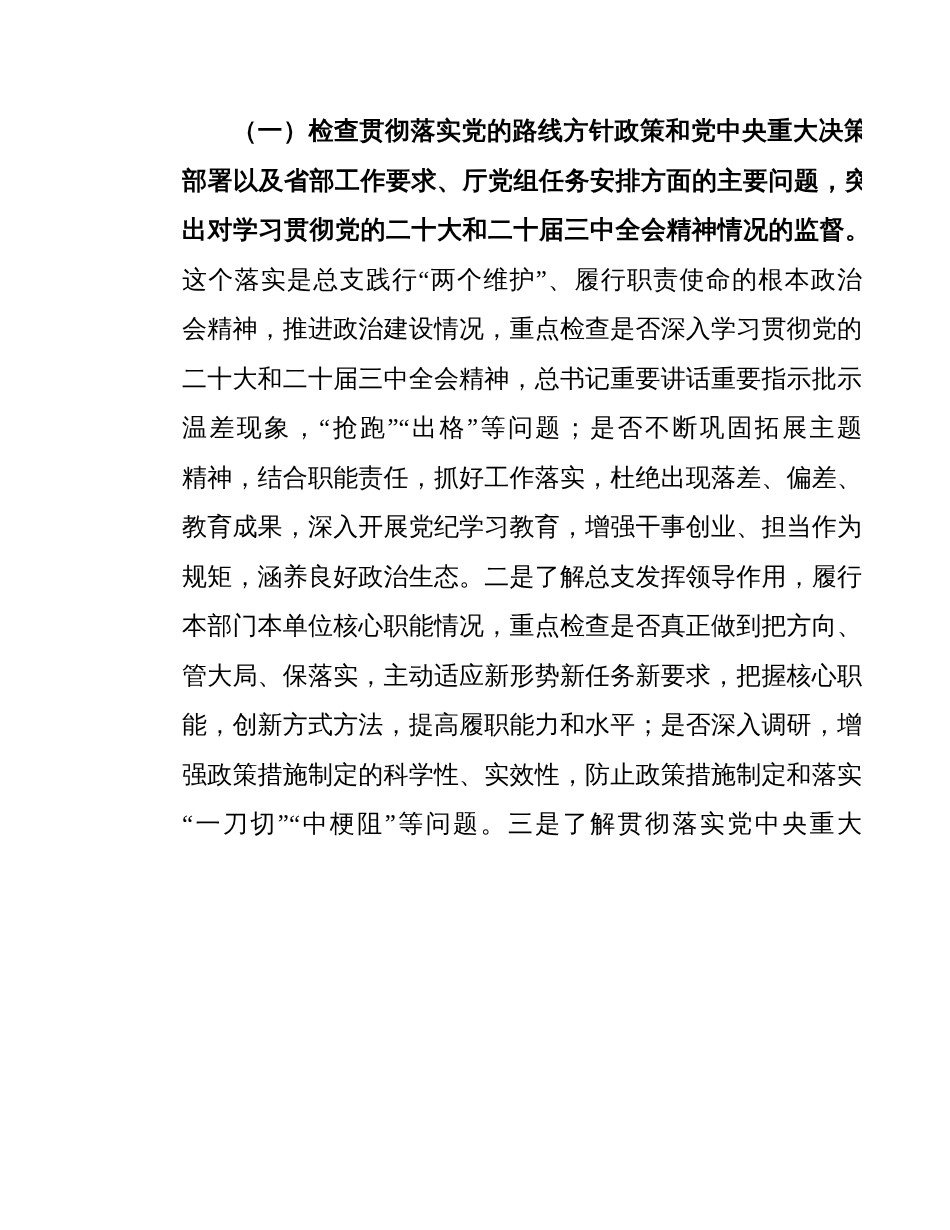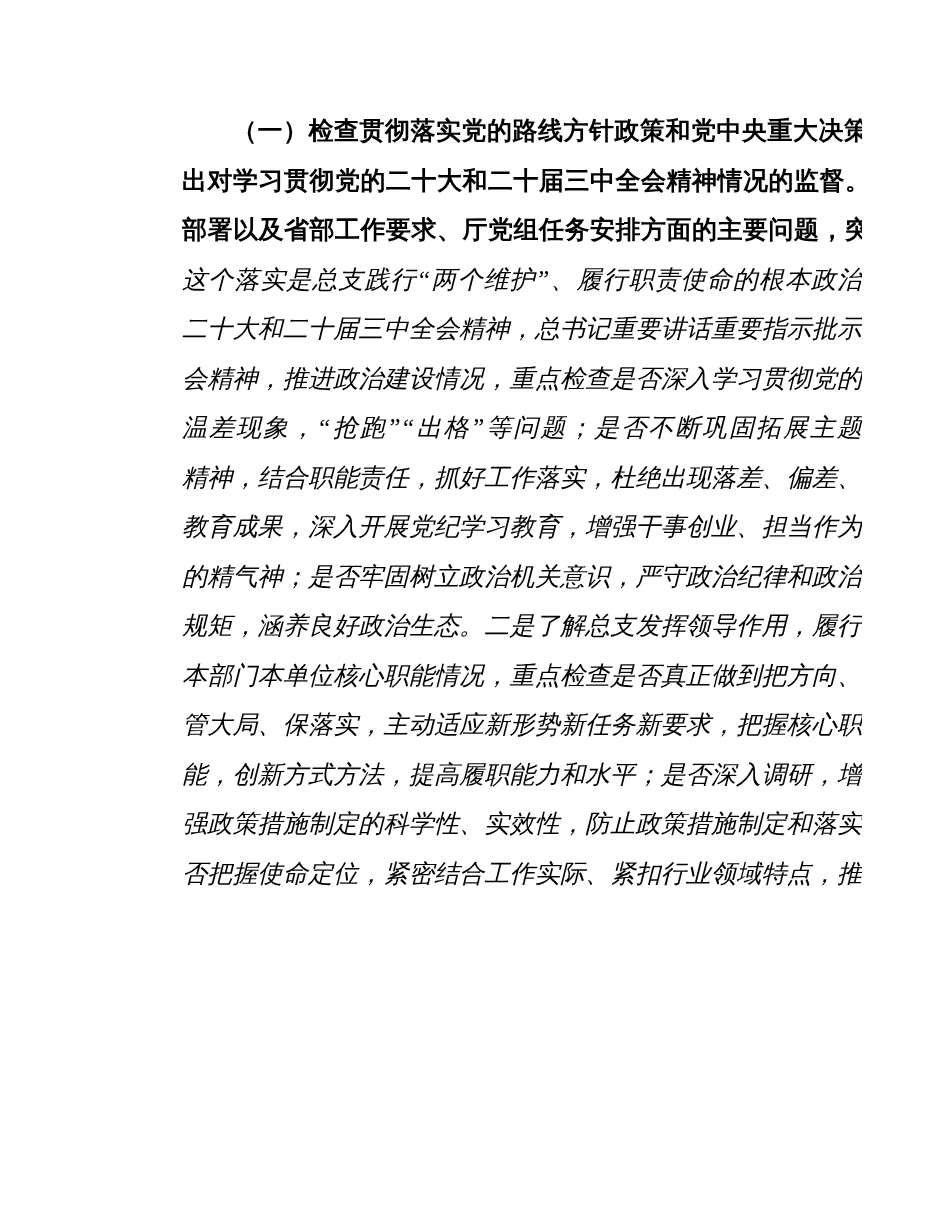--- a/index.html
+++ b/index.html
@@ -42,41 +42,39 @@
   }
   .line.heading {
     font-family: "Liberation Sans", sans-serif;
     font-weight: 700;
     font-style: normal;
     letter-spacing: 0.5px;
   }
   .line.body {
     font-family: "Liberation Serif", serif;
     font-weight: 400;
-    font-style: italic; 
   }
   .line.indent {
     padding-left: 50px; 
   }
 </style>
 </head>
 <body>
 
 <div class="page">
   <div class="text-block">
     <div class="line heading indent">（一）检查贯彻落实党的路线方针政策和党中央重大决策</div>
+    <div class="line heading">部署以及省部工作要求、厅党组任务安排方面的主要问题，突</div>
     <div class="line heading">出对学习贯彻党的二十大和二十届三中全会精神情况的监督。</div>
-    <div class="line heading">部署以及省部工作要求、厅党组任务安排方面的主要问题，突</div>
     <div class="line body">这个落实是总支践行“两个维护”、履行职责使命的根本政治</div>
+    <div class="line body">会精神，推进政治建设情况，重点检查是否深入学习贯彻党的</div>
     <div class="line body">二十大和二十届三中全会精神，总书记重要讲话重要指示批示</div>
-    <div class="line body">会精神，推进政治建设情况，重点检查是否深入学习贯彻党的</div>
     <div class="line body">温差现象，“抢跑”“出格”等问题；是否不断巩固拓展主题</div>
     <div class="line body">精神，结合职能责任，抓好工作落实，杜绝出现落差、偏差、</div>
     <div class="line body">教育成果，深入开展党纪学习教育，增强干事创业、担当作为</div>
-    <div class="line body">的精气神；是否牢固树立政治机关意识，严守政治纪律和政治</div>
     <div class="line body">规矩，涵养良好政治生态。二是了解总支发挥领导作用，履行</div>
     <div class="line body">本部门本单位核心职能情况，重点检查是否真正做到把方向、</div>
     <div class="line body">管大局、保落实，主动适应新形势新任务新要求，把握核心职</div>
     <div class="line body">能，创新方式方法，提高履职能力和水平；是否深入调研，增</div>
     <div class="line body">强政策措施制定的科学性、实效性，防止政策措施制定和落实</div>
-    <div class="line body">否把握使命定位，紧密结合工作实际、紧扣行业领域特点，推</div>
+    <div class="line body">“一刀切”“中梗阻”等问题。三是了解贯彻落实党中央重大</div>
   </div>
 </div>
 
 </body></html>

